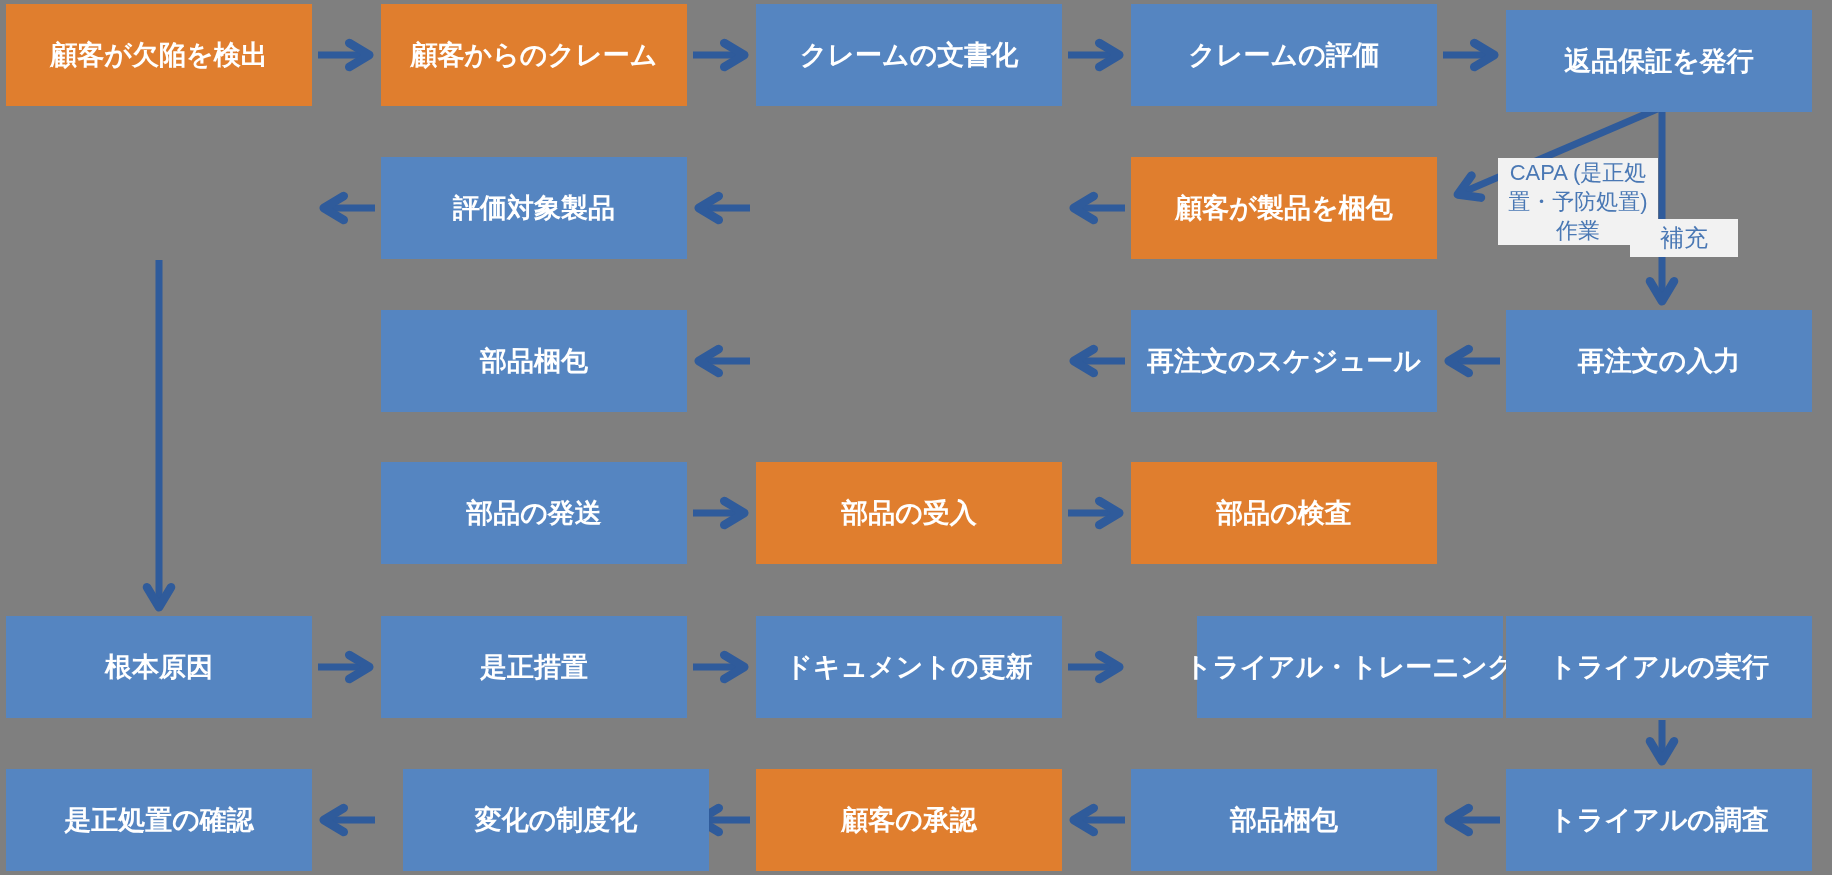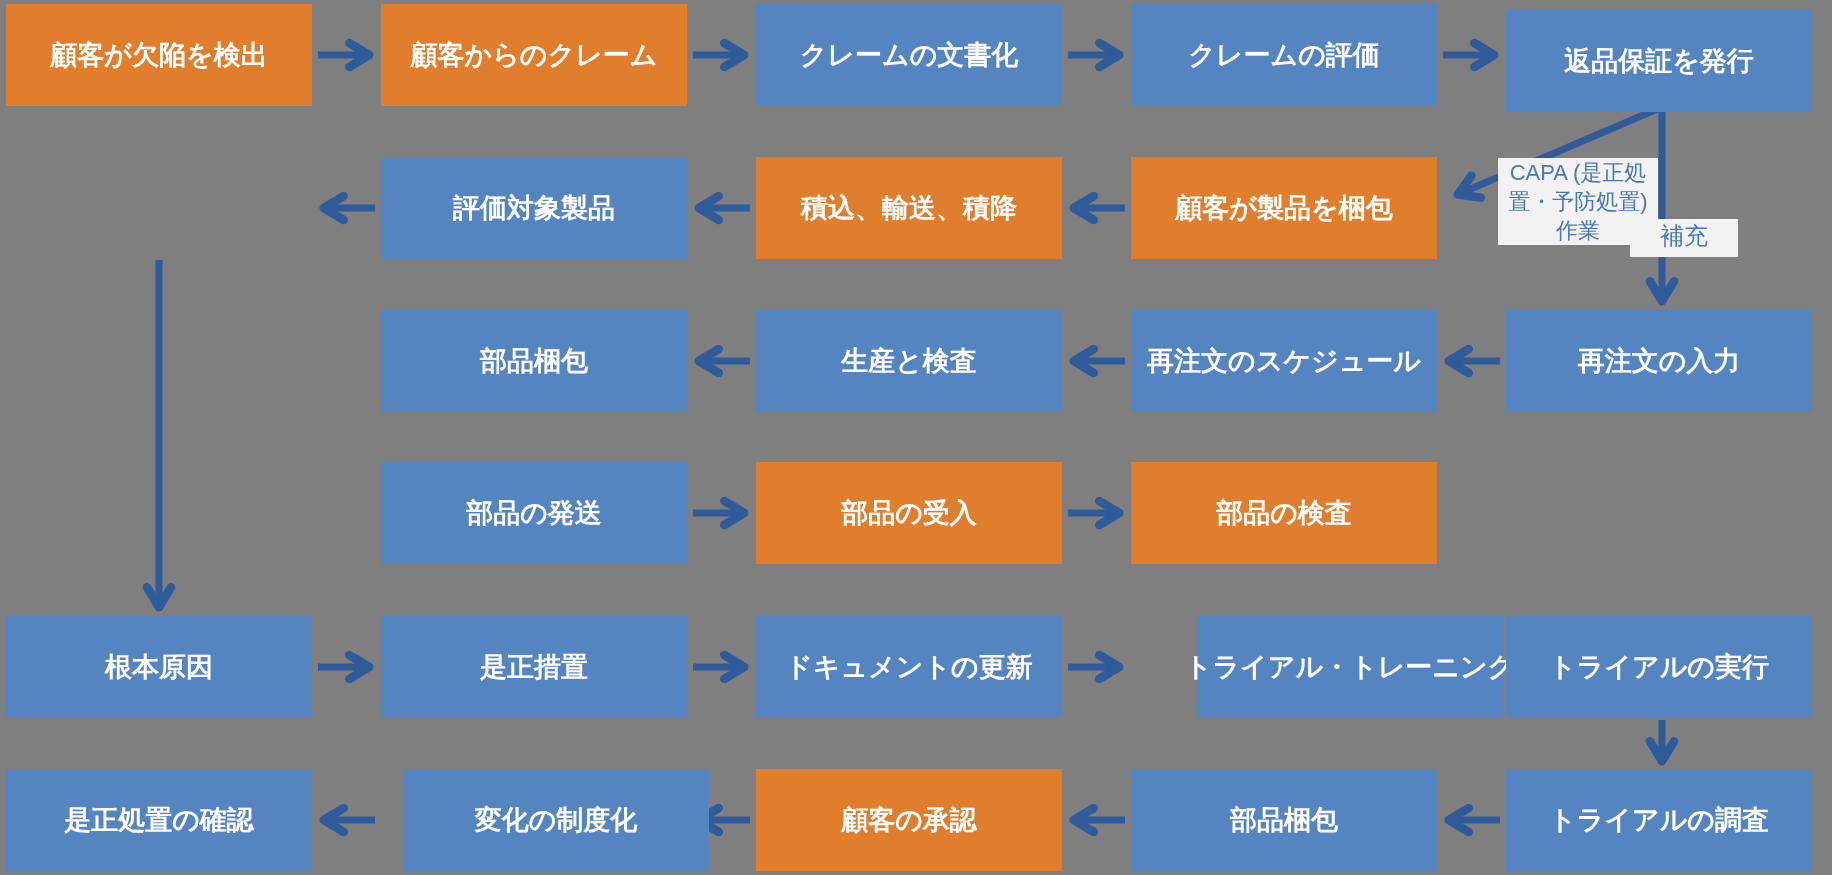--- a/index.html
+++ b/index.html
@@ -40,21 +40,21 @@
     text-align:center;
     z-index:3;
   }
   .annotation.capa{
     left:1498px;top:121px;width:160px;min-height:84px;
     font-size:22px;line-height:1.32;
     display:flex;align-items:center;justify-content:center;margin-top:37px;
   }
   .annotation.replenish{
     left:1630px;top:219px;width:108px;height:38px;
-    font-size:24px;line-height:38px;font-family:Liberation Mono, monospace;
+    font-size:24px;line-height:38px;
   }
 </style>
 </head>
 <body>
 
 <div class="canvas">
 
   <svg class="arrows" width="1832" height="875" viewBox="0 0 1832 875">
     <defs>
       <marker id="vhead" viewBox="0 0 12 12" refX="9.5" refY="6" markerWidth="30" markerHeight="34" orient="auto" markerUnits="userSpaceOnUse">
@@ -94,25 +94,23 @@
     <line x1="1662" y1="720" x2="1662" y2="760" marker-end="url(#vhead)"></line>
   </svg>
 
   <div class="node orange" style="left:6px;top:4px">顧客が欠陥を検出</div>
   <div class="node orange" style="left:381px;top:4px">顧客からのクレーム</div>
   <div class="node blue" style="left:756px;top:4px">クレームの文書化</div>
   <div class="node blue" style="left:1131px;top:4px">クレームの評価</div>
   <div class="node blue" style="left:1506px;top:10px">返品保証を発行</div>
 
   <div class="node blue" style="left:381px;top:157px">評価対象製品</div>
-  <div class="node orange" style="left:756px;top:157px">積込、輸送、積降</div>
   <div class="node orange" style="left:1131px;top:157px">顧客が製品を梱包</div>
 
   <div class="node blue" style="left:381px;top:310px">部品梱包</div>
-  <div class="node blue" style="left:756px;top:310px">生産と検査</div>
   <div class="node blue" style="left:1131px;top:310px">再注文のスケジュール</div>
   <div class="node blue" style="left:1506px;top:310px">再注文の入力</div>
 
   <div class="node blue" style="left:381px;top:462px">部品の発送</div>
   <div class="node orange" style="left:756px;top:462px">部品の受入</div>
   <div class="node orange" style="left:1131px;top:462px">部品の検査</div>
 
   <div class="node blue" style="left:6px;top:616px">根本原因</div>
   <div class="node blue" style="left:381px;top:616px">是正措置</div>
   <div class="node blue" style="left:756px;top:616px">ドキュメントの更新</div>

